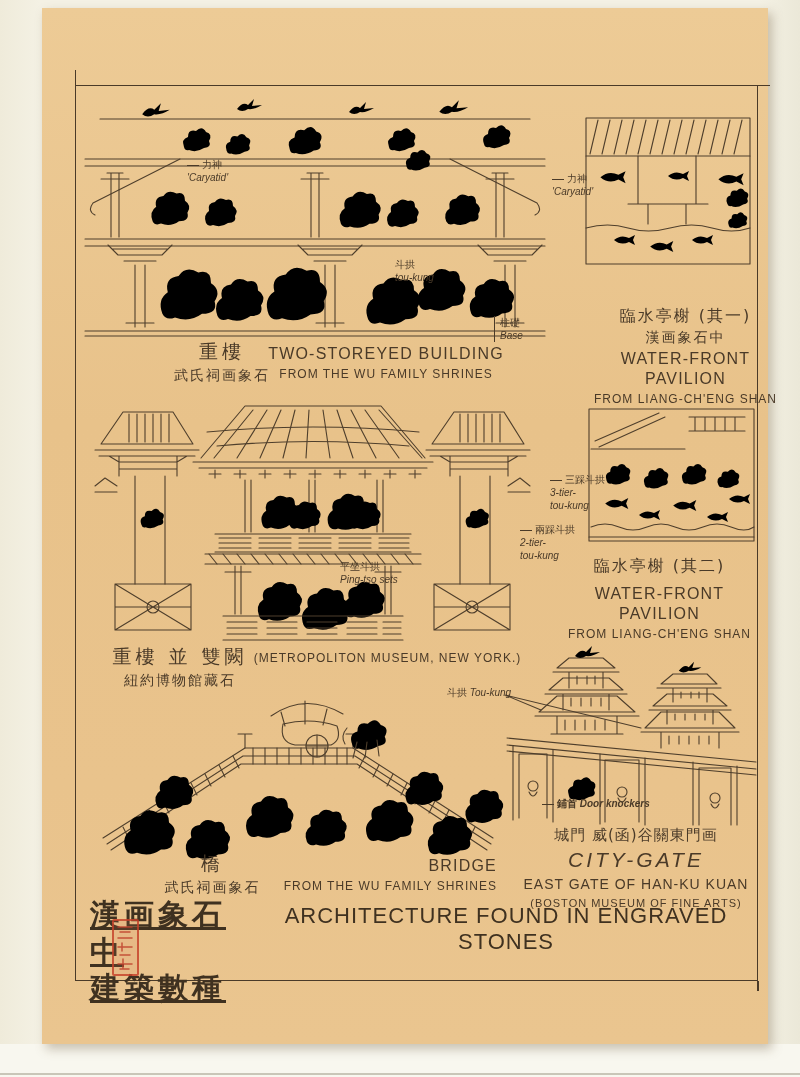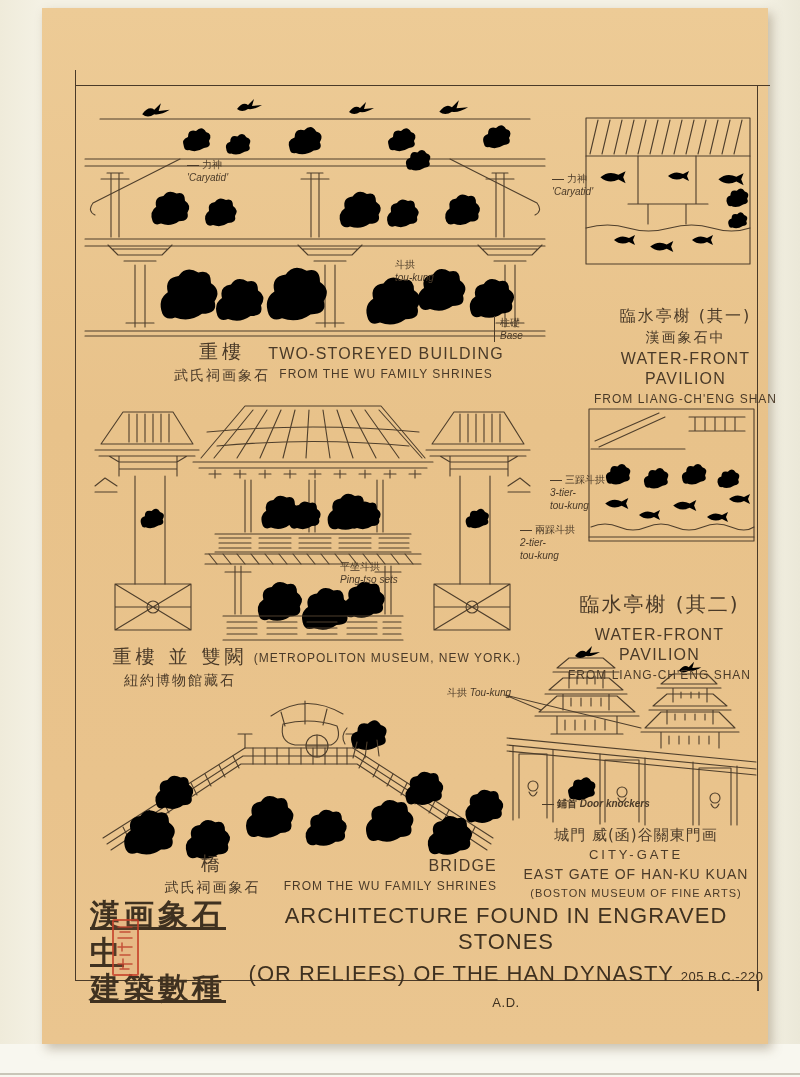--- a/index.html
+++ b/index.html
@@ -287,51 +287,47 @@
 
   <div class="cap" style="left:52px; top:637px; width:172px;">
     <div class="zh zh1">重樓 並 雙闕</div>
     <div class="zh zh2">紐約博物館藏石</div>
   </div>
   <div class="cap" style="left:198px; top:640px; width:295px;">
     <div class="en2">(METROPOLITON MUSEUM, NEW YORK.)</div>
   </div>
 
   <div class="cap" style="left:515px; top:548px; width:205px;">
-    <div class="zh zh1" style="font-size:20px; letter-spacing:2px;margin-top:36px;">臨水亭榭 (其二)</div>
+    <div class="zh zh1" style="font-size:16px; letter-spacing:2px;">臨水亭榭 (其二)</div>
     <div class="en1" style="margin-top:8px;">WATER-FRONT PAVILION</div>
     <div class="en2">FROM LIANG-CH'ENG SHAN</div>
   </div>
 
   <div class="cap" style="left:118px; top:844px; width:105px;">
     <div class="zh zh1">橋</div>
     <div class="zh zh2">武氏祠画象石</div>
   </div>
   <div class="cap" style="left:240px; top:846px; width:215px;text-align:right;">
     <div class="en1">BRIDGE</div>
     <div class="en2">FROM THE WU FAMILY SHRINES</div>
   </div>
 
   <div class="cap" style="left:468px; top:818px; width:252px;">
     <div class="zh zh1" style="font-size:15px; letter-spacing:1px;">城門  威(函)谷關東門画</div>
-    <div class="en1" style="font-size:13px; letter-spacing:3px;">CITY-GATE</div>
+    <div class="en1" style="font-size:21px; letter-spacing:3px;font-style:italic;">CITY-GATE</div>
     <div class="en2" style="font-size:14px;">EAST GATE OF HAN-KU KUAN</div>
     <div class="en2" style="font-size:11px;">(BOSTON MUSEUM OF FINE ARTS)</div>
   </div>
 
   <div class="title-zh zh">
     <div>漢画象石中</div>
     <div>建築數種</div>
   </div>
   <div class="title-en">
     <div class="l1">ARCHITECTURE FOUND IN ENGRAVED STONES</div>
-    <div class="l2">
-      <span>(OR RELIEFS) OF THE HAN DYNASTY</span>
-      <span class="date">205 B.C.-220 A.D.</span>
-    </div>
   </div>
 
   <div class="seal">
     <svg width="23" height="53" viewBox="0 0 23 53">
       <g stroke="#c0402c" stroke-width="1.5" fill="none" opacity="0.85" stroke-linecap="round">
         <path d="M4 6 H18 M6 11 H16 M4 17 H18 M8 22 V30 M4 26 H18 M6 34 H16 M9 38 V47 M4 43 H18 M6 48 H15"></path>
       </g>
     </svg>
   </div>
 </div>

